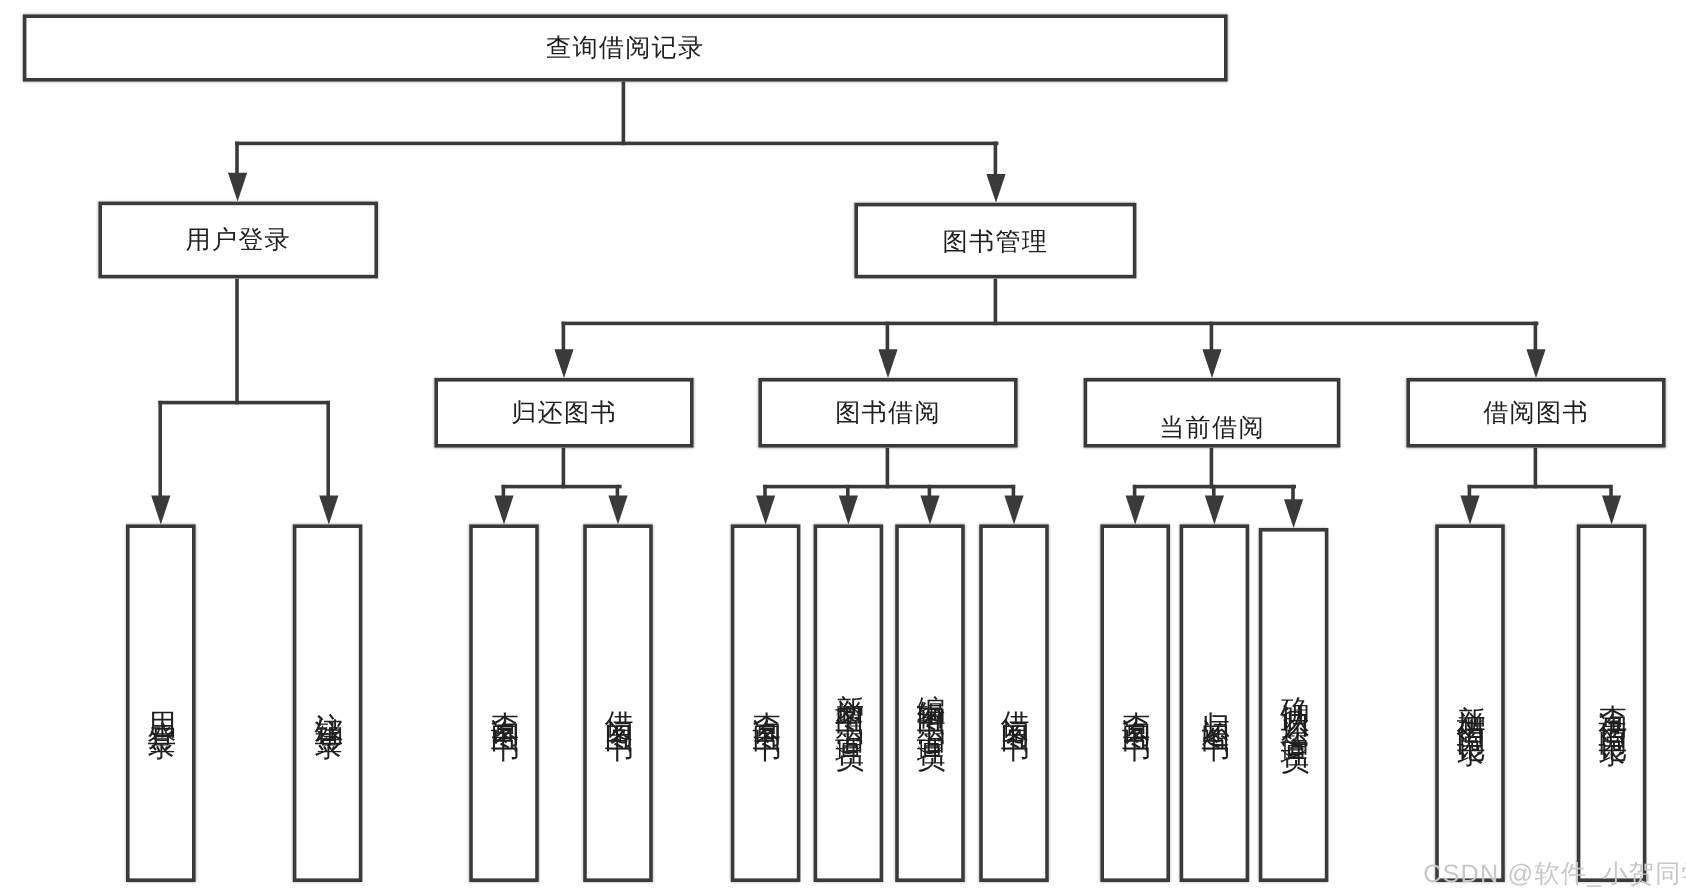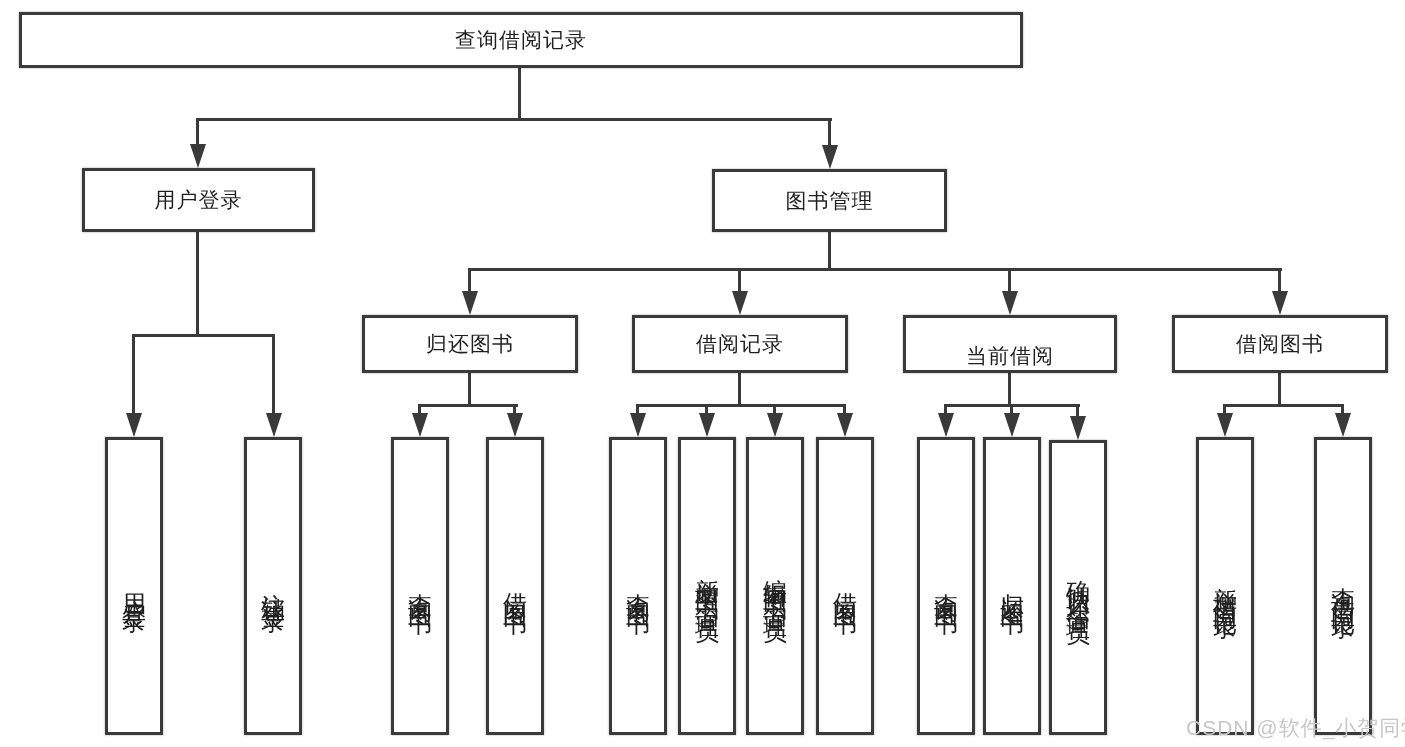--- a/index.html
+++ b/index.html
@@ -102,21 +102,21 @@
   <div class="arrow" style="left:732px; top:291px;"></div>
   <div class="vline" style="left:1008px; top:268px; height:25px;"></div>
   <div class="arrow" style="left:1002px; top:291px;"></div>
   <div class="vline" style="left:1278px; top:268px; height:25px;"></div>
   <div class="arrow" style="left:1272px; top:291px;"></div>
 
   <div class="node h" style="left:362px; top:315px; width:216px; height:58px;">
     <span>归还图书</span>
   </div>
   <div class="node h" style="left:632px; top:315px; width:216px; height:58px;">
-    <span>借阅记录</span>
+    <span>图书借阅</span>
   </div>
   <div class="node h" style="left:903px; top:315px; width:214px; height:58px;align-items:flex-end;">
     <span>当前借阅</span>
   </div>
   <div class="node h" style="left:1172px; top:315px; width:216px; height:58px;">
     <span>借阅图书</span>
   </div>
 
   <div class="vline" style="left:468px; top:373px; height:34px;"></div>
   <div class="hline" style="left:418px; top:404px; width:100px;"></div>

